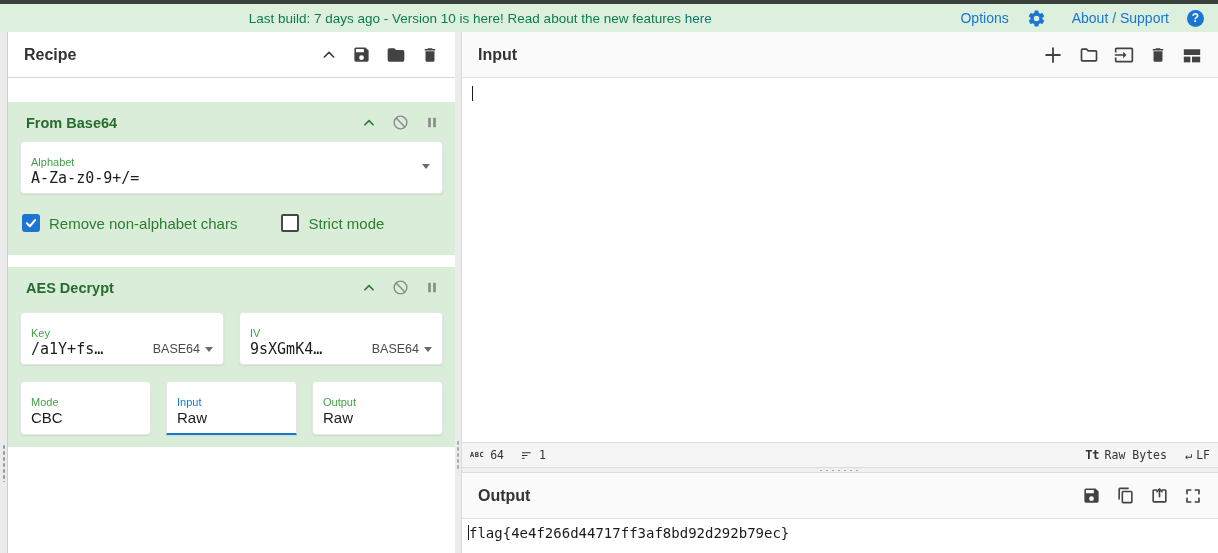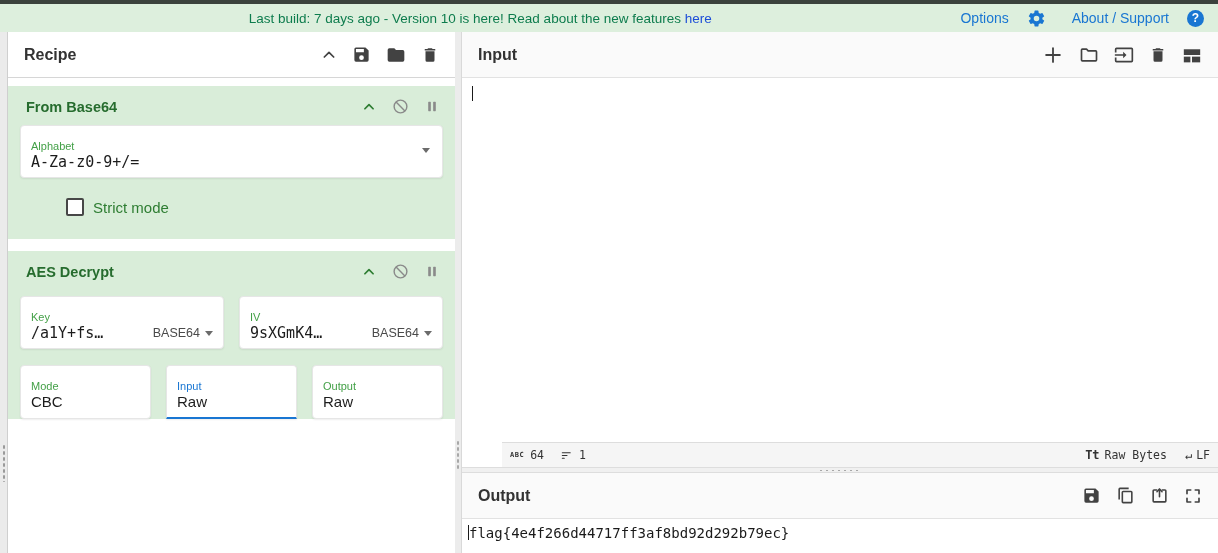--- a/index.html
+++ b/index.html
@@ -6,45 +6,45 @@
   html,body { width:1218px; height:553px; overflow:hidden; }
   body { font-family:"Liberation Sans", sans-serif; color:#333; background:#fff; }
   .mono { font-family:"DejaVu Sans Mono", monospace; }
 
   .app { width:1218px; height:553px; display:flex; flex-direction:column; }
   .topbar { height:4px; background:#3b423d; flex:0 0 auto; }
 
   
   .banner { height:28px; background:#ddefdd; display:flex; align-items:center; flex:0 0 auto; }
   .banner-center { flex:1; text-align:center; font-size:13.5px; color:#0d7c4d; }
-  .banner-center a { color:#1d4ed8; text-decoration:none; cursor:pointer; }
+  .banner-center a { color:#0f766e; text-decoration:none; cursor:pointer; }
   .banner-right { flex:0 0 auto; display:flex; align-items:center; gap:6px; padding-right:14px; font-size:14px; color:#1976d2; }
   .banner-link { display:flex; align-items:center; gap:18px; cursor:pointer; }
   .banner-sep { width:14px; }
   .help-circle { width:17px; height:17px; border-radius:50%; background:#1976d2; color:#fff; font-size:12px; font-weight:bold; display:inline-flex; align-items:center; justify-content:center; }
 
   .main { flex:1; display:flex; min-height:0; }
 
   
   .ops-sliver { width:8px; background:#ebebeb; border-right:1px solid #cfcfcf; position:relative; }
   .ops-sliver .grip { position:absolute; left:2px; top:412px; width:4px; height:38px;
       background-image:radial-gradient(#9a9a9a 1px, transparent 1.4px); background-size:4px 6px; }
 
   
-  .recipe { width:447px; background:#fff; display:flex; flex-direction:column; }
+  .recipe { width:447px; background:#fff; display:flex; flex-direction:column;gap:16px; }
   .pane-header { height:46px; background:#fff; border-bottom:1px solid #d6d6d6; display:flex; align-items:center; padding:0 16px; flex:0 0 auto; }
   .pane-title { font-size:16px; font-weight:bold; color:#333; }
   .header-icons { margin-left:auto; display:flex; align-items:center; gap:15px; color:#424242; }
   .icon-btn { display:inline-flex; align-items:center; justify-content:center; cursor:pointer; color:#424242; }
   .io-header { background:#fafafa; border-bottom:1px solid #e2e2e2; }
 
   .recipe-body { flex:1; background:#fff; }
   .op { background:#d9edd9; padding:12px 12px 0 12px; }
   .op1 { margin-top:8px; padding-bottom:23px; }
-  .op2 { margin-top:12px; }
+  .op2 { margin-top:12px; padding-bottom:12px; }
   .op-head { display:flex; align-items:center; padding:0 4px 0 6px; }
   .op-title { font-size:14.5px; font-weight:bold; color:#266c2e; }
   .op-icons { margin-left:auto; display:flex; align-items:center; gap:16px; }
   .chev-green { color:#2e7d32; }
   .gray-ic { color:#8a8a8a; }
 
   .field { background:#fff; border:1px solid #e6e6e6; border-radius:4px; box-shadow:0 1px 2px rgba(0,0,0,.07);
            padding:6px 10px 5px 10px; margin-top:10px; }
   .field-label { font-size:11px; color:#43a047; line-height:12px;margin-top:8px; }
   .field-label.blue { color:#1976d2; }
@@ -73,21 +73,21 @@
   .v-divider .grip { position:absolute; left:1px; top:408px; width:4px; height:30px;
       background-image:radial-gradient(#a8a8a8 1px, transparent 1.4px); background-size:4px 6px; }
 
   
   .io-col { flex:1; display:flex; flex-direction:column; min-width:0; }
   .input-pane { display:flex; flex-direction:column; flex:0 0 auto; }
   .input-content { height:364px; background:#fff; padding:8px 10px; font-size:14px; color:#1a1a1a; white-space:pre; overflow:hidden; }
   .caret-line { display:inline-block; width:0; border-left:1.5px solid #1a1a1a; height:15px; vertical-align:-2px; }
 
   .input-footer { height:18px; background:#f5f5f5; border-top:1px solid #ddd; display:flex; align-items:center;
-      font-family:"DejaVu Sans Mono", monospace; font-size:11.5px; color:#333; padding:12px 8px; flex:0 0 auto;margin-left:40px; }
+      font-family:"DejaVu Sans Mono", monospace; font-size:11.5px; color:#333; padding:12px 8px; flex:0 0 auto; }
   .abc-ic { font-size:7px; font-weight:bold; letter-spacing:.5px; margin-right:6px; }
   .foot-item { display:flex; align-items:center; margin-right:16px; }
   .foot-right { margin-left:auto; display:flex; align-items:center; gap:18px; }
   .tt-ic { font-size:12px; font-weight:bold; margin-right:5px; }
   .eol-ic { font-size:12px; margin-right:4px; }
   .foot-click { display:flex; align-items:center; cursor:pointer; }
 
   .h-splitter { height:6px; background:#f0f0f0; border-top:1px solid #ddd; border-bottom:1px solid #ddd; position:relative; flex:0 0 auto; }
   .h-splitter .grip { position:absolute; left:50%; top:1px; transform:translateX(-50%); width:44px; height:3px;
       background-image:radial-gradient(#a8a8a8 1px, transparent 1.4px); background-size:6px 3px; }
@@ -194,20 +194,30 @@
             </span>
           </div>
 
           <div class="field alphabet-field">
             <div class="field-label">Alphabet</div>
             <div class="field-value mono">A-Za-z0-9+/=</div>
             <span class="caret-down"></span>
           </div>
 
           <div class="check-row">
+            <span class="check-group">
+              <span class="checkbox checked">
+                <span>
+                    <svg width="14" height="14" viewBox="0 0 24 24" fill="none" stroke="#fff" stroke-width="3.6" stroke-linecap="round" stroke-linejoin="round">
+                      <polyline points="5 12.5 10 17.5 19 7"></polyline>
+                    </svg>
+                  </span>
+              </span>
+              <span class="check-label">Remove non-alphabet chars</span>
+            </span>
             <span class="check-group" style="margin-left:44px">
               <span class="checkbox unchecked"></span>
               <span class="check-label">Strict mode</span>
             </span>
           </div>
         </div>
 
         <div class="op op2">
           <div class="op-head">
             <span class="op-title">AES Decrypt</span>

